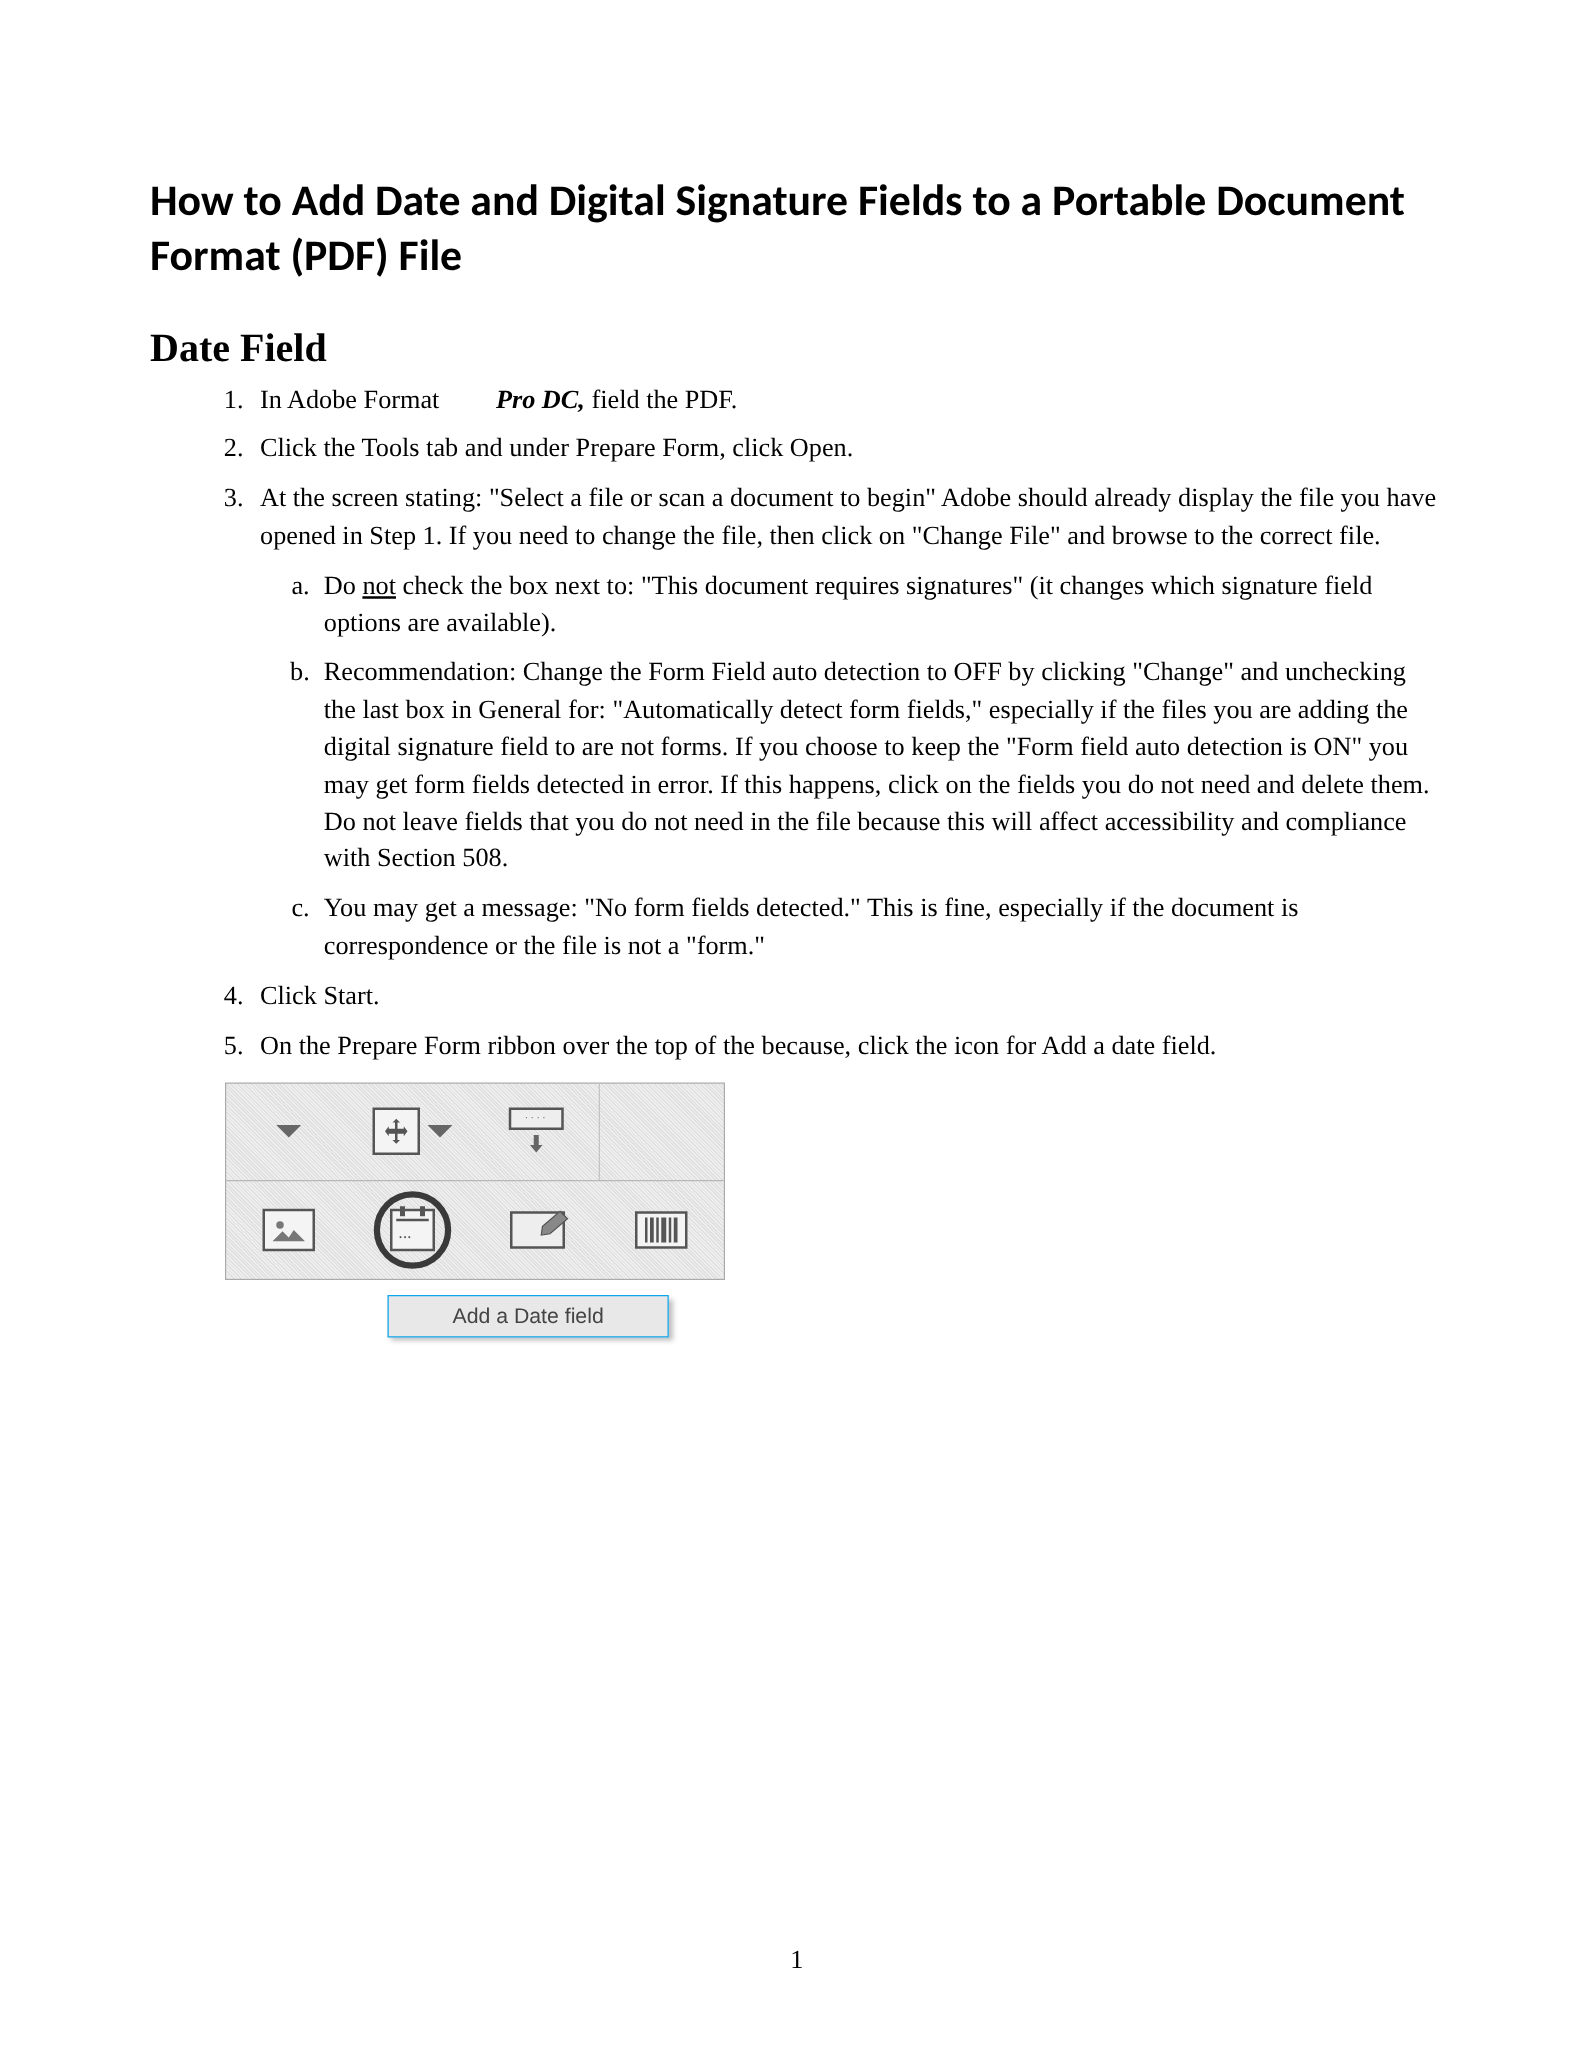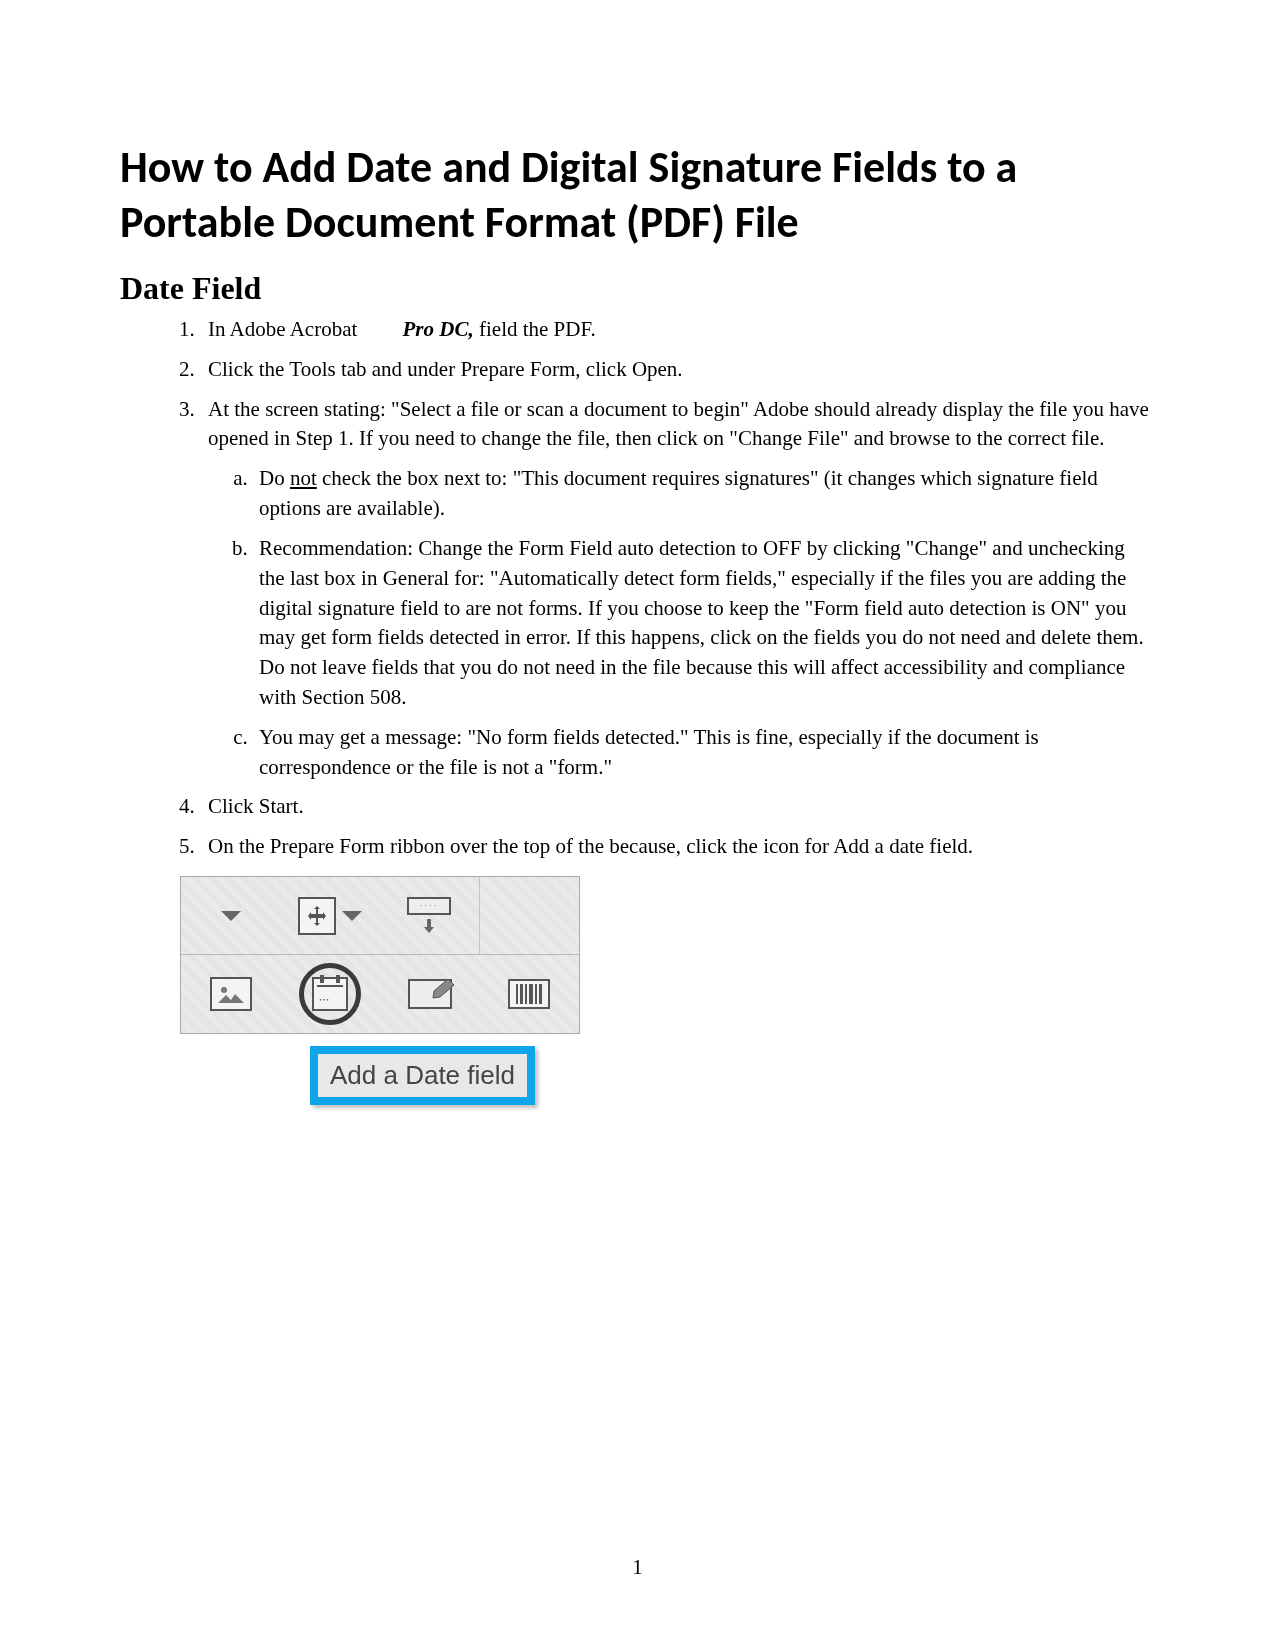--- a/index.html
+++ b/index.html
@@ -8,23 +8,23 @@
       font-family: "Times New Roman", Times, serif;
       color: #000;
       width: 1275px;
       height: 1650px;
       position: relative;
       padding: 140px 120px 0 120px;
     }
     h1.title {
       font-family: Calibri, Arial, sans-serif;
       font-weight: 700;
-      font-size: 44px;
+      font-size: 35px;
       line-height: 1.25;
-      margin-bottom: 20px;
+      margin-bottom: 32px;
     }
     h2.section {
       font-family: "Times New Roman", Times, serif;
       font-weight: 700;
       font-size: 32px;
       margin-bottom: 8px;
     }
     ol.main-list {
       list-style-type: decimal;
       padding-left: 80px;
@@ -90,25 +90,25 @@
     .triangle-down {
       width: 0; height: 0;
       border-left: 10px solid transparent;
       border-right: 10px solid transparent;
       border-top: 10px solid #666;
     }
     .tooltip-box {
       margin-top: 12px;
       margin-left: 130px;
       width: 225px;
-      border: 8px solid #0ea5e9;
+      border: 1px solid #0ea5e9;
       background: #e8e8e8;
       text-align: center;
       font-family: Arial, sans-serif;
-      font-size: 26px;
+      font-size: 17px;
       color: #444;
       padding: 6px 4px;
       box-shadow: 3px 3px 4px rgba(0,0,0,0.25);
     }
     .page-number {
       position: absolute;
       bottom: 70px;
       left: 0; right: 0;
       text-align: center;
       font-size: 21px;
@@ -117,21 +117,21 @@
   </style>
 </head>
 <body>
 
 <h1 class="title">How to Add Date and Digital Signature Fields to a Portable Document Format (PDF) File</h1>
 
 <h2 class="section">Date Field</h2>
 
 <ol class="main-list">
   <li>
-    <span>In Adobe Acrobat </span><span class="bolditalic">Pro DC,</span><span> field the PDF.</span>
+    <span>In Adobe Format </span><span class="bolditalic">Pro DC,</span><span> field the PDF.</span>
   </li>
   <li>Click the Tools tab and under Prepare Form, click Open.</li>
   <li>
     <span>At the screen stating: "Select a file or scan a document to begin" Adobe should already display the file you have opened in Step 1.  If you need to change the file, then click on "Change File" and browse to the correct file.</span>
     <ol class="sub-list">
       <li>
         <span>Do </span><span class="underline">not</span><span> check the box next to: "This document requires signatures" (it changes which signature field options are available).</span>
       </li>
       <li>Recommendation:  Change the Form Field auto detection to OFF by clicking "Change" and unchecking the last box in General for: "Automatically detect form fields," especially if the files you are adding the digital signature field to are not forms.  If you choose to keep the "Form field auto detection is ON" you may get form fields detected in error.  If this happens, click on the fields you do not need and delete them.  Do not leave fields that you do not need in the file because this will affect accessibility and compliance with Section 508.</li>
       <li>You may get a message: "No form fields detected."  This is fine, especially if the document is correspondence or the file is not a "form."</li>

